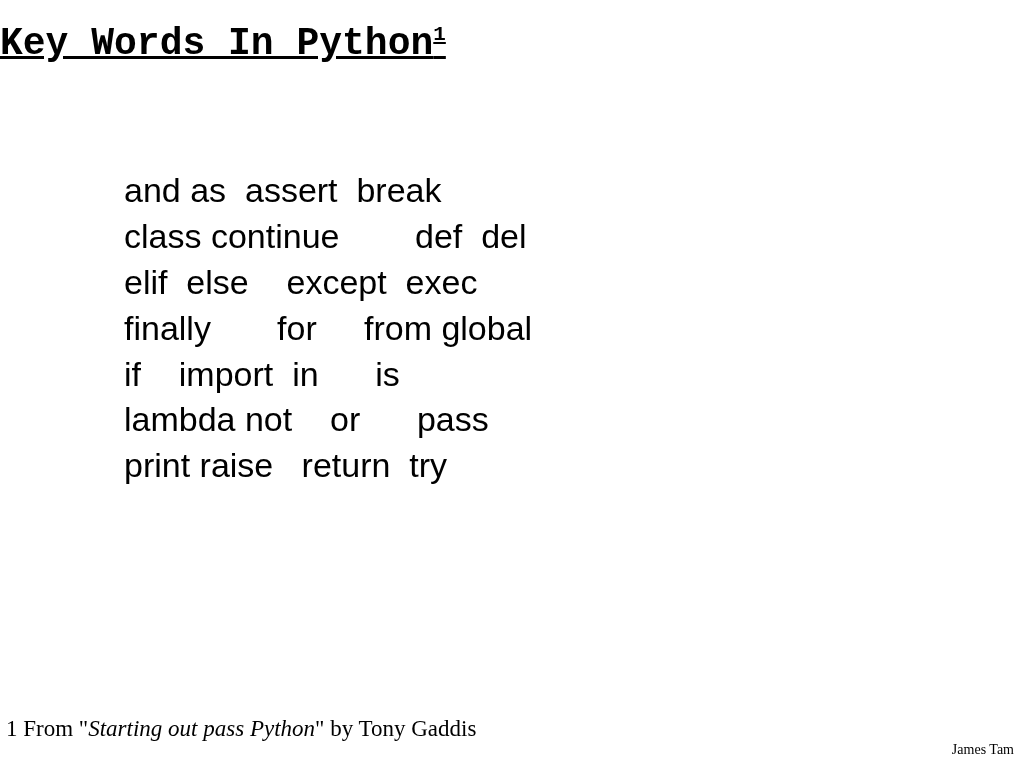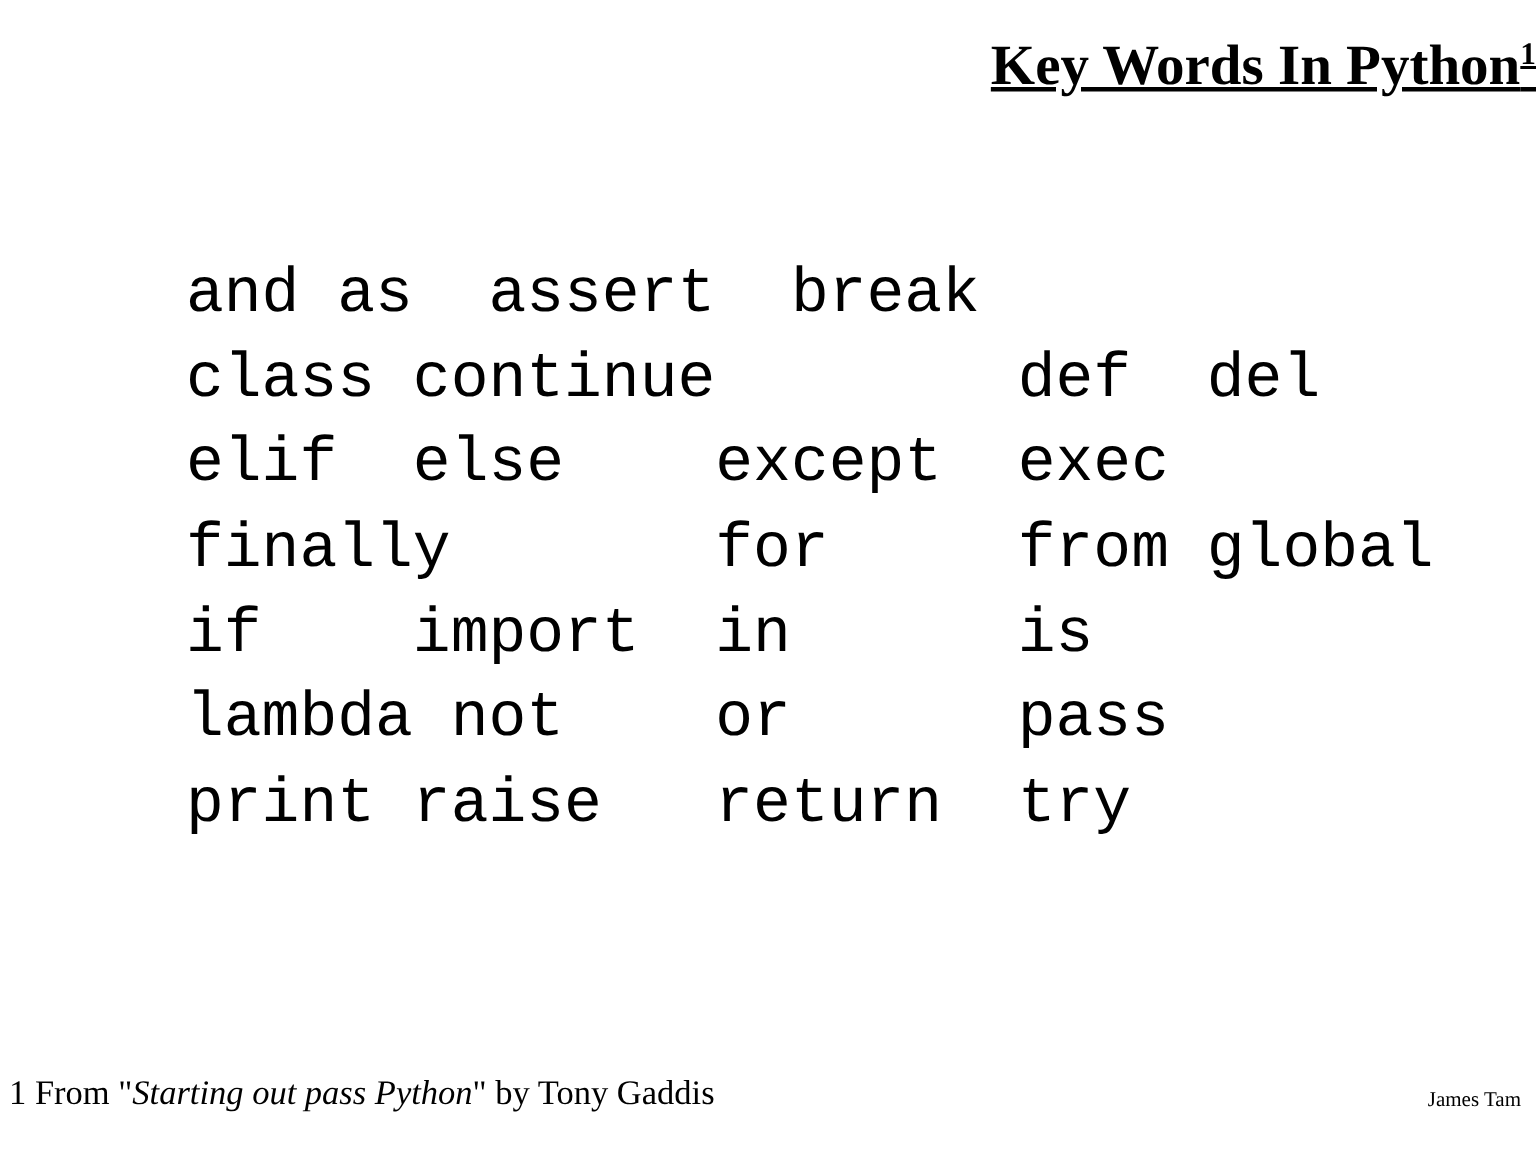--- a/index.html
+++ b/index.html
@@ -15,52 +15,53 @@
   .slide {
     position: relative;
     width: 1024px;
     height: 768px;
   }
   .title {
     position: absolute;
     top: 22px;
     left: 0;
     width: 1024px;
-    text-align: right;
+    text-align: left;
     font-size: 38px;
     font-weight: 700;
     text-decoration: underline;
+    font-family: Liberation Mono, monospace;
   }
   .title sup {
     font-size: 0.55em;
     vertical-align: super;
     text-decoration: underline;
   }
   .kw-block {
     position: absolute;
     top: 168px;
     left: 124px;
-    font-family: Liberation Mono, monospace;
-    font-size: 42px;
+    font-family: Liberation Sans, sans-serif;
+    font-size: 34px;
     line-height: 1.35;
     white-space: pre;
   }
   .footnote {
     position: absolute;
     left: 6px;
     bottom: 26px;
     font-size: 23px;
   }
   .footnote .before { font-style: normal; }
   .footnote .italic { font-style: italic; }
   .footnote .after { font-style: normal; }
   .author {
     position: absolute;
     right: 10px;
-    bottom: 26px;
+    bottom: 10px;
     font-size: 14px;
   }
 </style>
 </head>
 <body>
 
 <div class="slide">
 
   <div class="title">
     <span>Key Words In Python</span><sup>1</sup>

